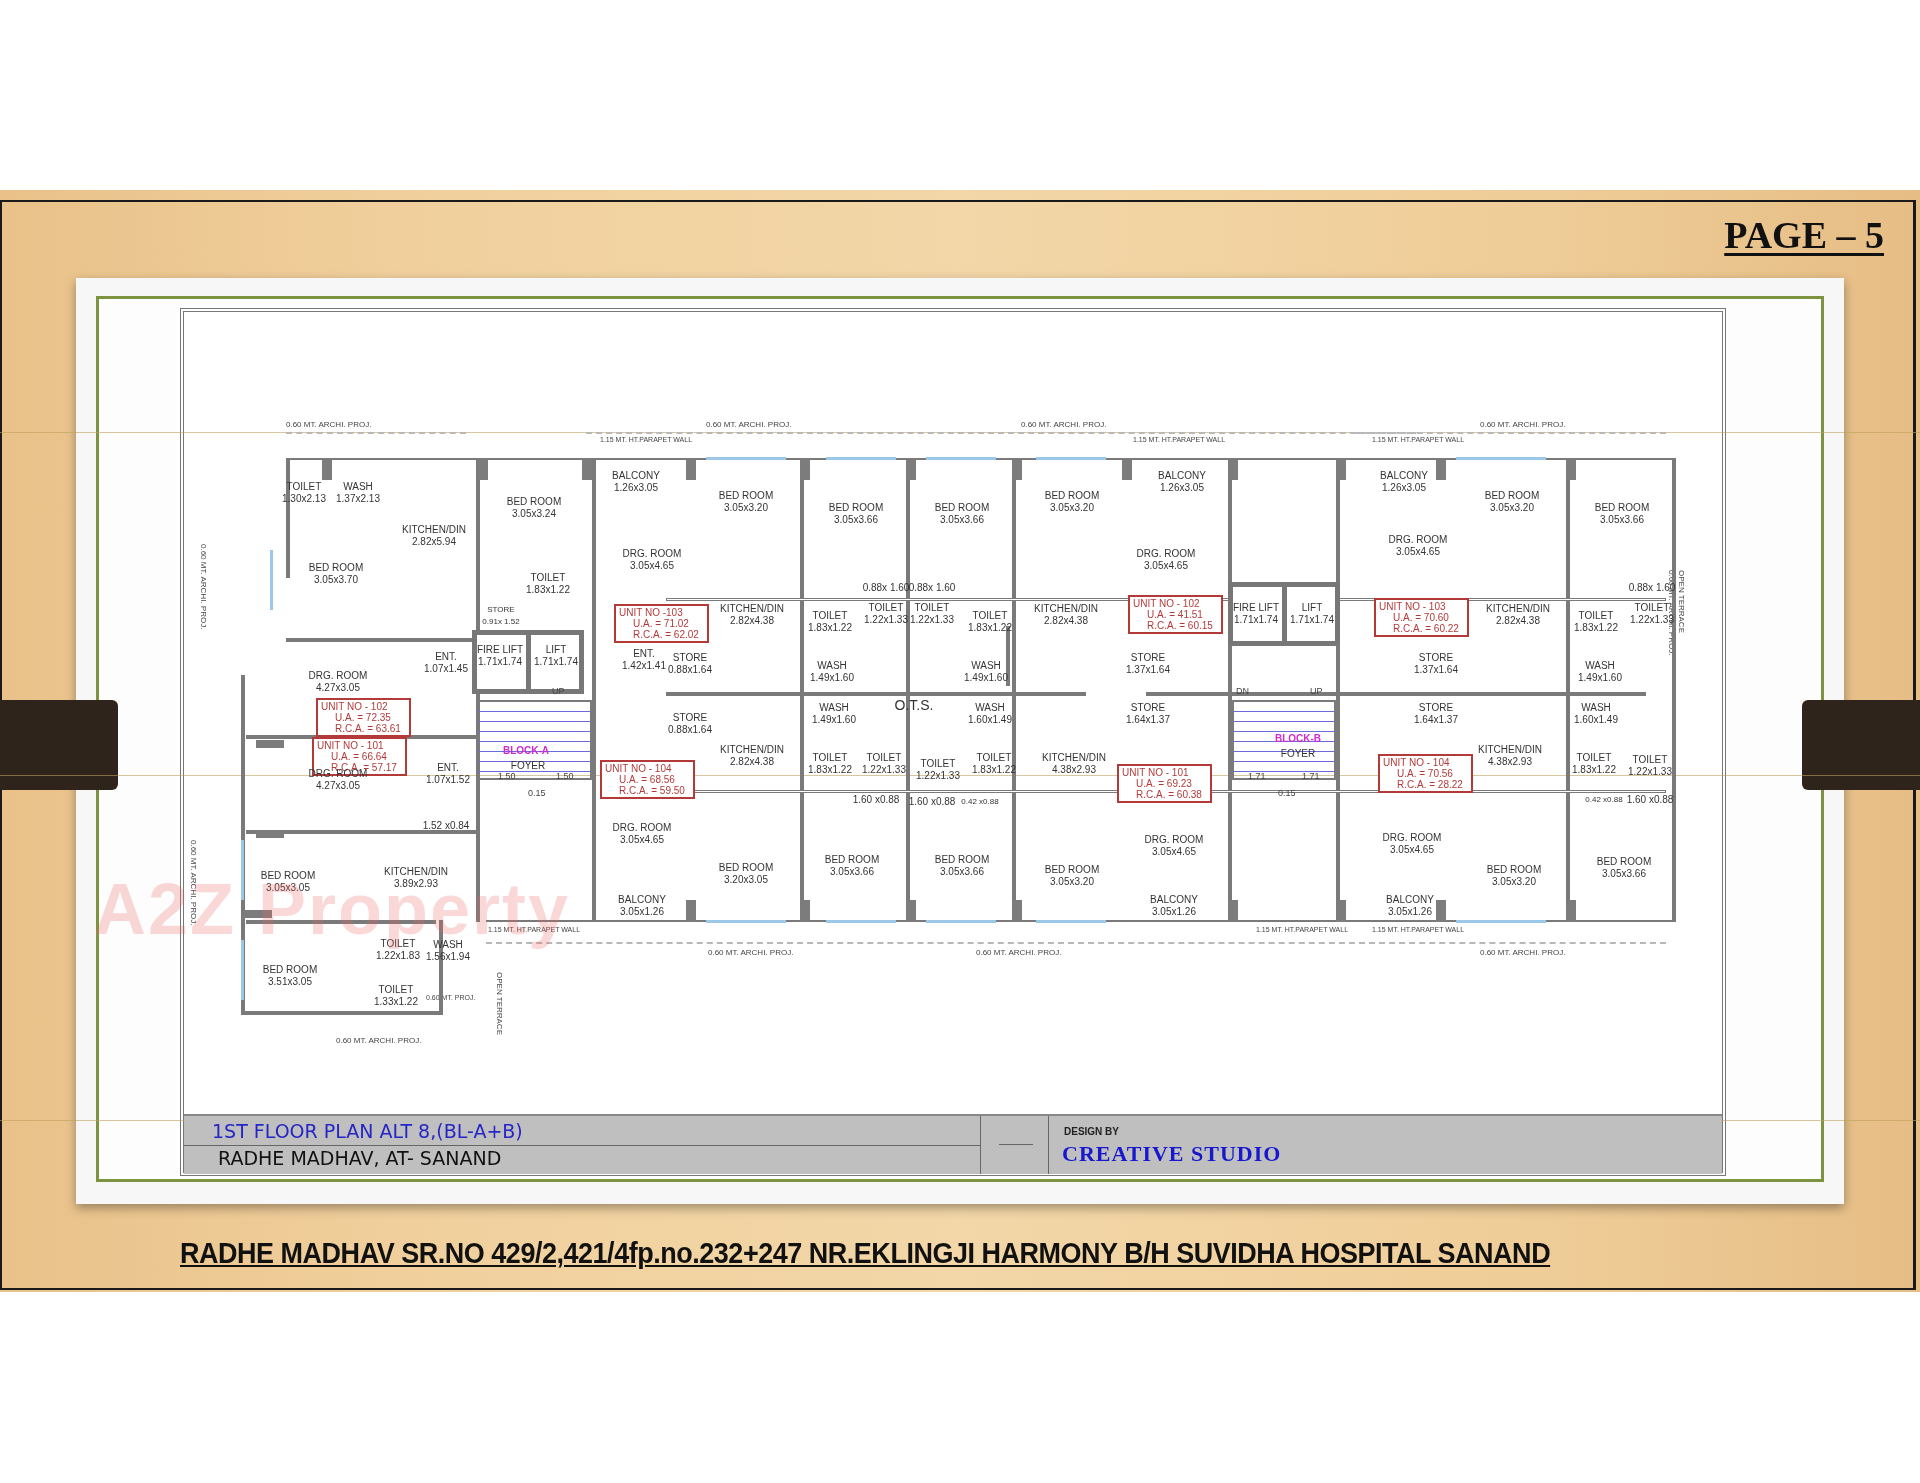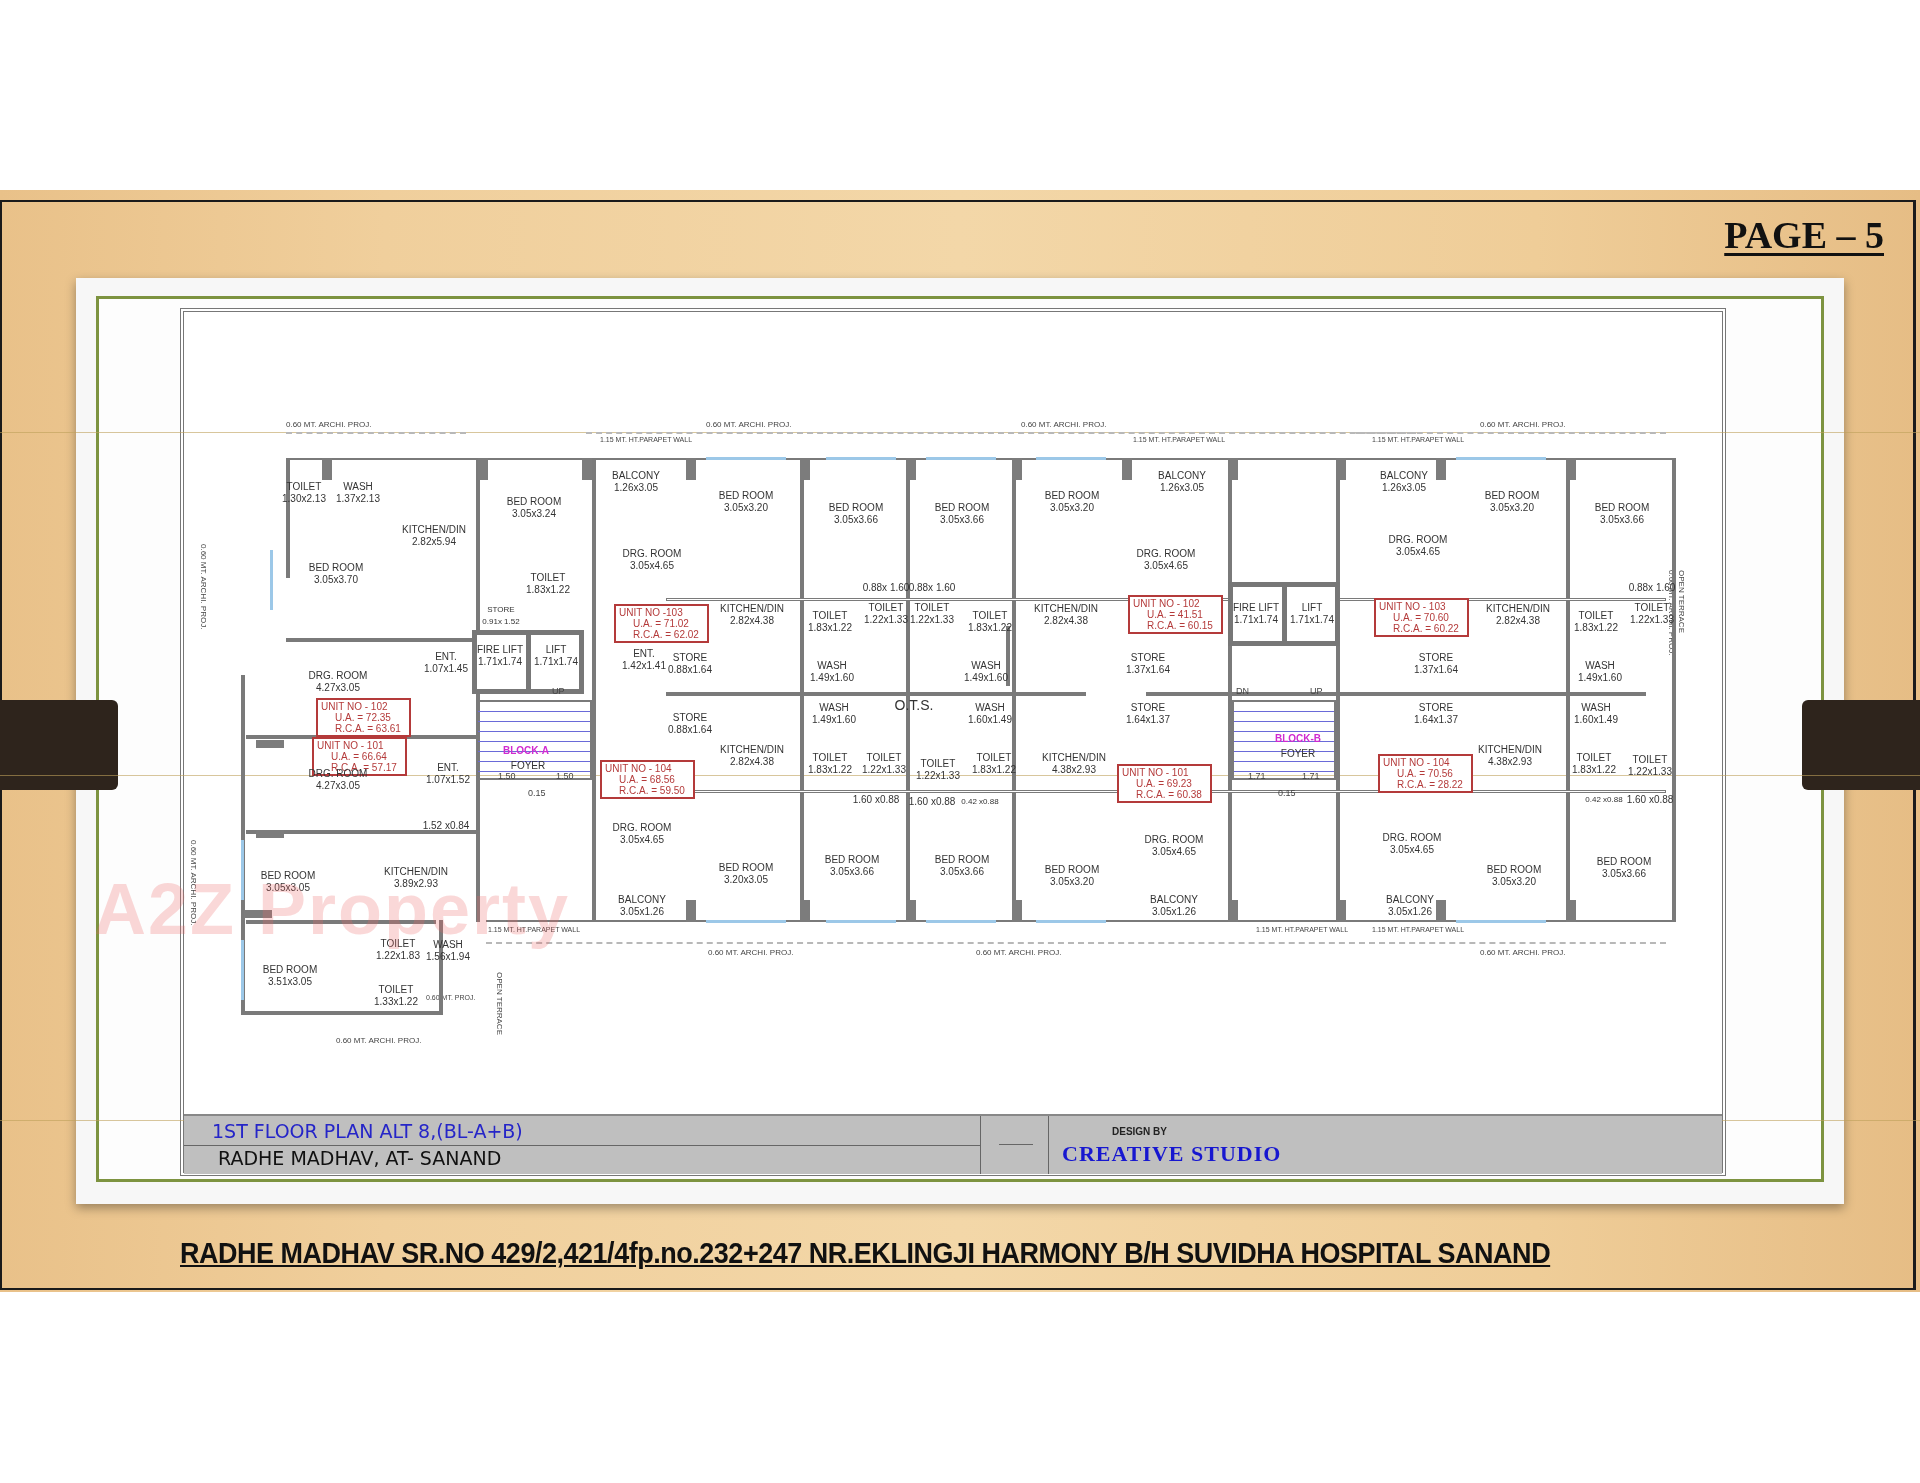--- a/index.html
+++ b/index.html
@@ -35,21 +35,21 @@
   .ots{position:absolute;font-size:14px;color:#333;transform:translate(-50%,-50%);}
   .watermark{position:absolute;font-size:72px;font-weight:bold;letter-spacing:2px;opacity:.25;white-space:nowrap;}
   .watermark2{position:absolute;font-size:54px;color:#c8c8c8;opacity:.55;white-space:nowrap;}
   
   .title-block{position:absolute;left:184px;top:1114px;width:1538px;height:58px;background:#bfbfbf;border-top:2px solid #888;}
   .tb-line1{position:absolute;left:28px;top:4px;font-size:19px;color:#2525c8;font-family:"DejaVu Sans",sans-serif;}
   .tb-line2{position:absolute;left:34px;top:31px;font-size:19px;color:#111;font-family:"DejaVu Sans",sans-serif;}
   .tb-div{position:absolute;top:0;height:58px;width:1px;background:#666;}
   .tb-hr{position:absolute;left:0;top:29px;width:796px;height:1px;background:#666;}
   .tb-dash{position:absolute;left:815px;top:28px;width:34px;height:1px;background:#666;}
-  .tb-design{position:absolute;left:880px;top:10px;font-size:10px;font-weight:bold;color:#222;margin-left:48px;}
+  .tb-design{position:absolute;left:880px;top:10px;font-size:10px;font-weight:bold;color:#222;}
   .tb-studio{position:absolute;left:878px;top:25px;font-family:"Liberation Serif",serif;font-weight:bold;font-size:22px;color:#1717d0;letter-spacing:1px;}
   .address{position:absolute;left:180px;top:1237px;font-family:"Liberation Sans",sans-serif;font-weight:bold;font-size:29px;color:#111;text-decoration:underline;letter-spacing:-0.5px;white-space:nowrap;transform:scaleX(.93);transform-origin:left top;}
 </style>
 </head>
 <body>
 
 <div class="slide"></div>
 <div class="slide-border"></div>
 <div class="page-no">PAGE – 5</div>
 

